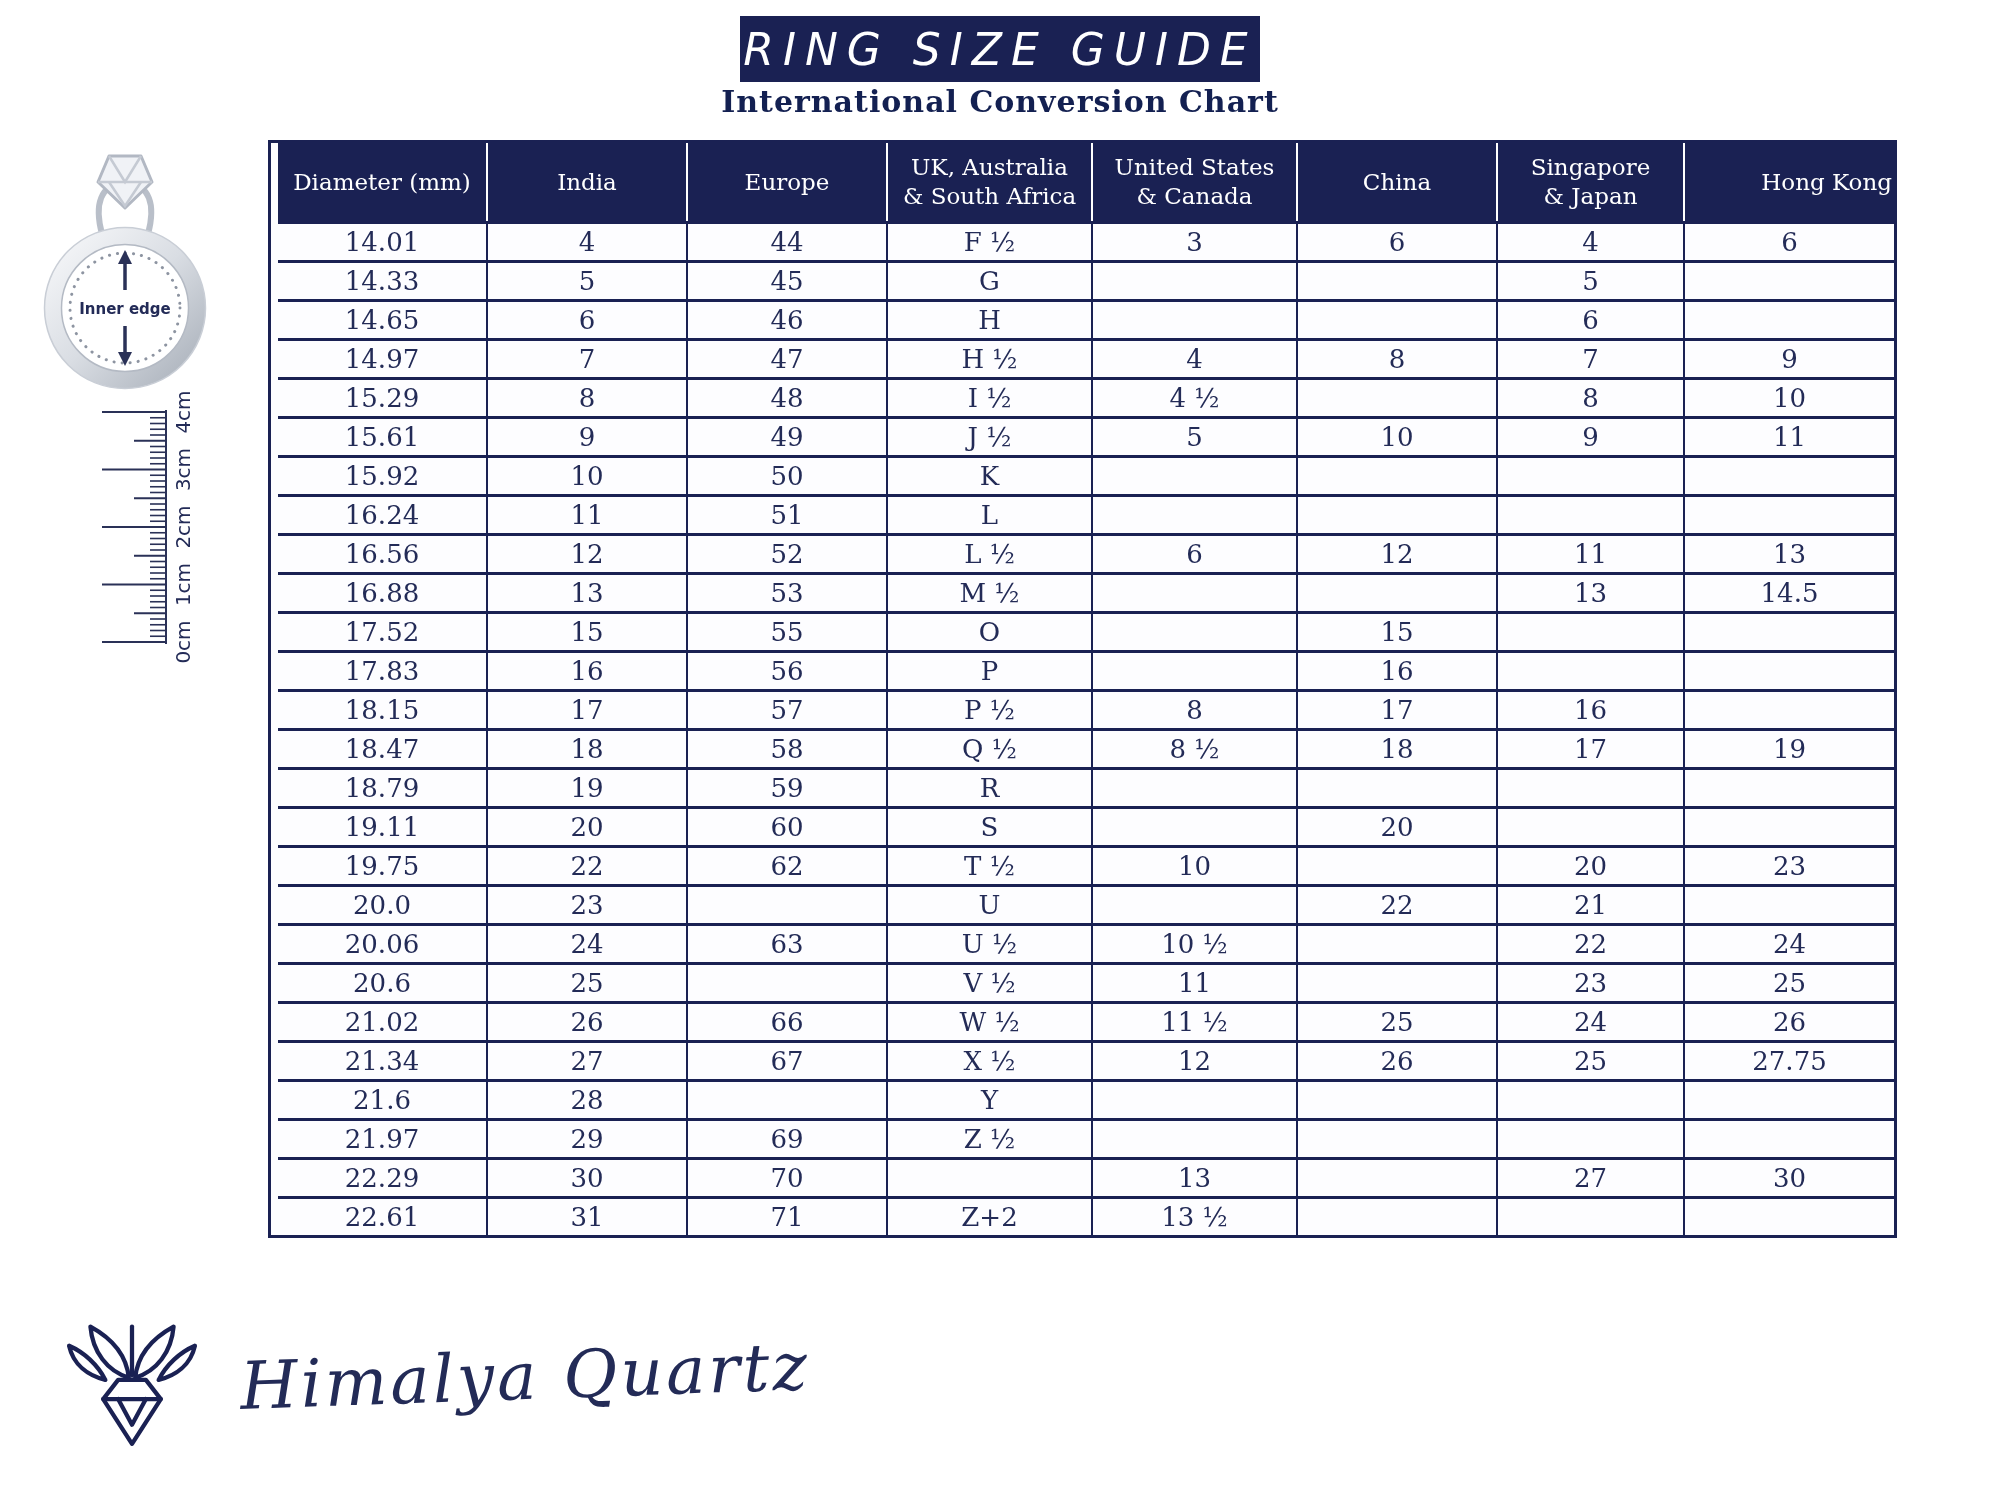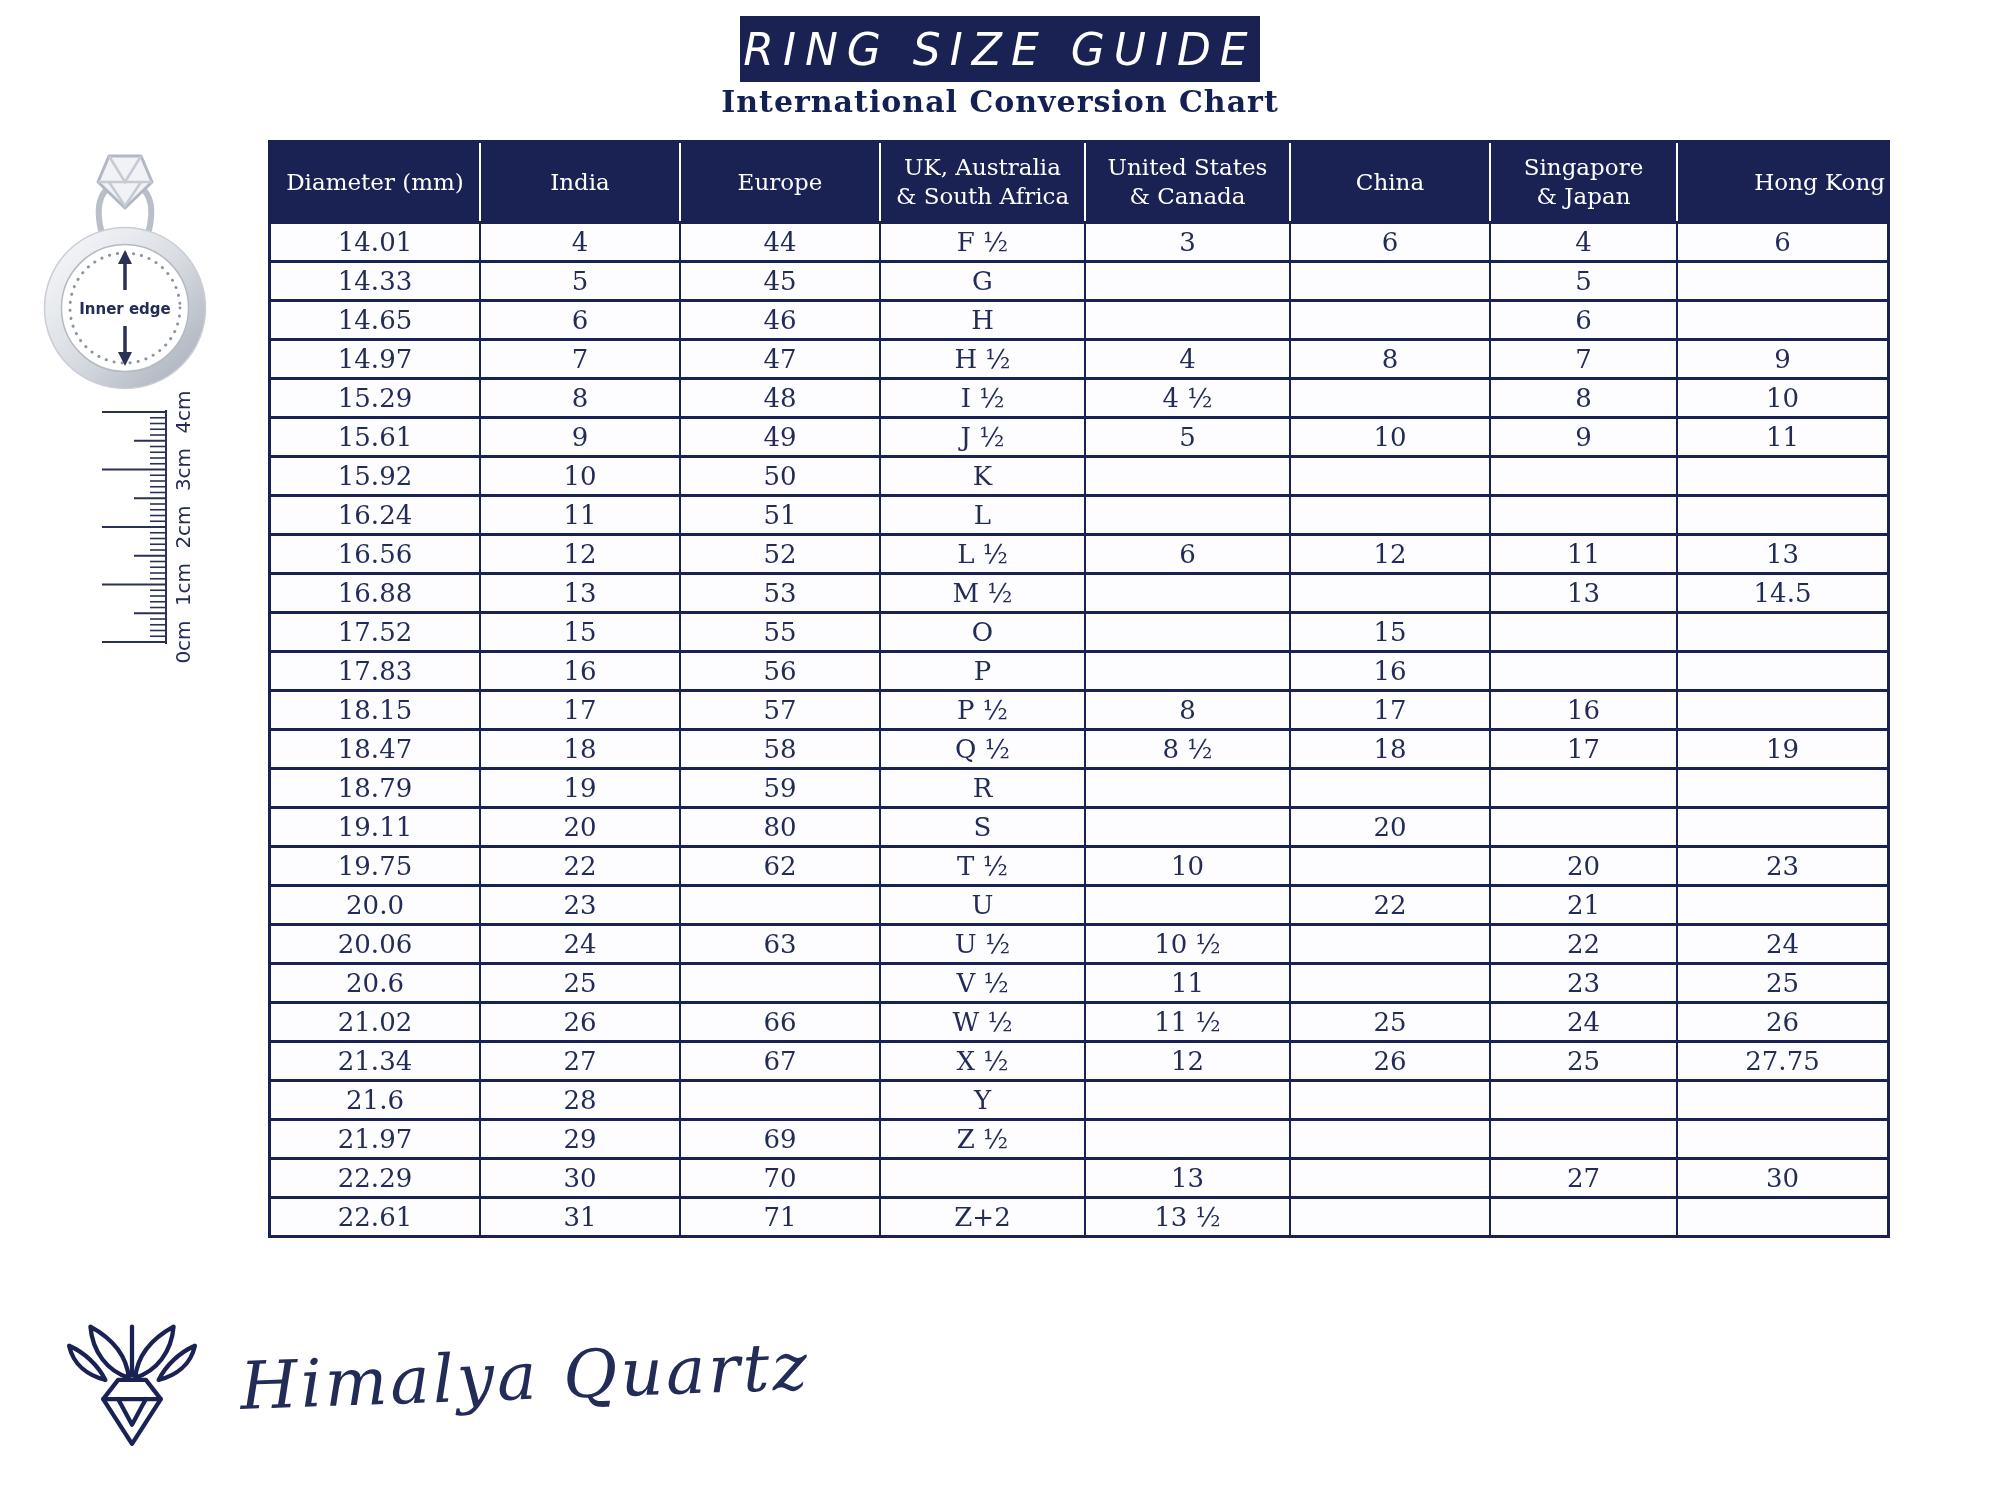--- a/index.html
+++ b/index.html
@@ -11,21 +11,21 @@
           width:520px;height:66px;background:#1a2153;display:flex;align-items:center;justify-content:center;}
   .banner span{color:#ffffff;font-family:"DejaVu Sans", sans-serif;font-style:italic;
                font-size:44px;letter-spacing:9px;white-space:nowrap;}
   .subtitle{position:absolute;left:50%;top:84px;transform:translateX(-50%);margin:0;
             font-family:"DejaVu Serif", serif;font-weight:700;font-size:30px;color:#132051;
             letter-spacing:1px;white-space:nowrap;}
 
   
   .tablewrap{position:absolute;left:268px;top:140px;}
   table{border-collapse:separate;border-spacing:0;table-layout:fixed;width:1616px;
-        border:3px solid #1a2153;background:#fdfdff;}
+        border:3px solid #1a2153;background:#fdfdff;padding-left:7px;}
   th{background:#1a2153;color:#ffffff;font-weight:400;font-size:23px;height:78px;
      text-align:center;vertical-align:middle;white-space:pre-line;line-height:1.25;
      border-right:2px solid #ffffff;padding:0 2px;}
   th:last-child{border-right:none;text-align:right;}
   td{height:36px;font-size:26px;color:#232b57;text-align:center;vertical-align:middle;
      border-top:3px solid #1a2153;border-right:2px solid #1a2153;padding:0;line-height:1;}
   td:last-child{border-right:none;}
 
   
   .ring{position:absolute;left:38px;top:118px;}
@@ -308,21 +308,21 @@
             <td>59</td>
             <td>R</td>
             <td></td>
             <td></td>
             <td></td>
             <td></td>
           </tr>
           <tr>
             <td>19.11</td>
             <td>20</td>
-            <td>80</td>
+            <td>60</td>
             <td>S</td>
             <td></td>
             <td>20</td>
             <td></td>
             <td></td>
           </tr>
           <tr>
             <td>19.75</td>
             <td>22</td>
             <td>62</td>

